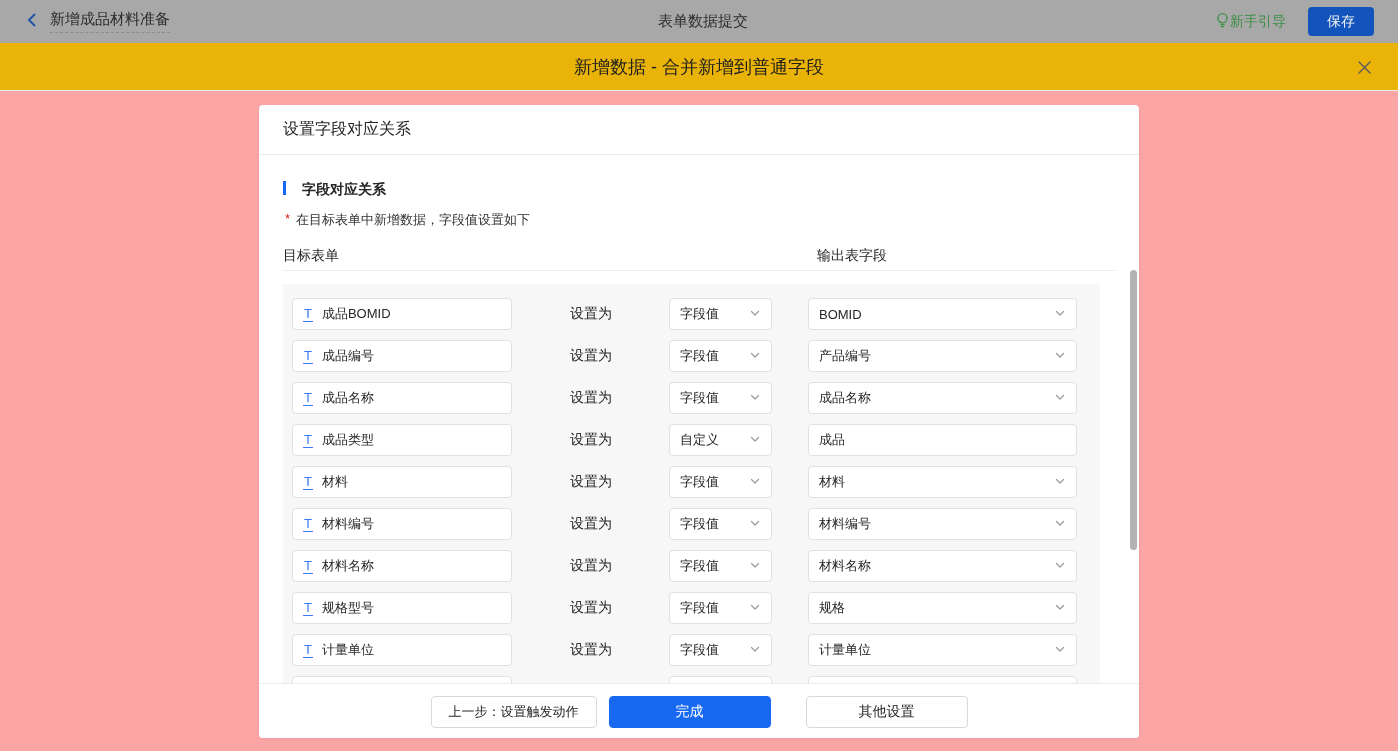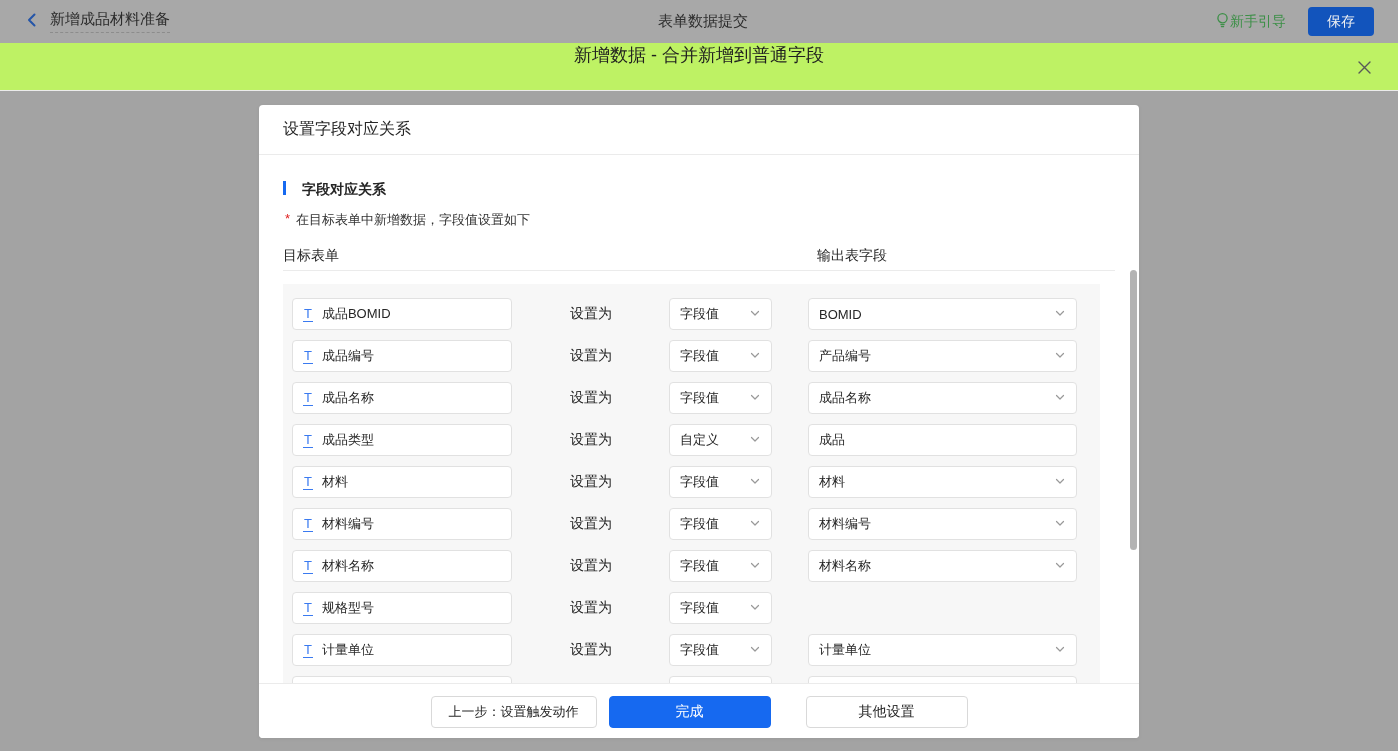--- a/index.html
+++ b/index.html
@@ -26,32 +26,32 @@
   }
   .topbar-right { margin-left:auto; display:flex; align-items:center; gap:22px; z-index:1; }
   .guide { display:flex; align-items:center; color:#3c8f47; font-size:14px; cursor:pointer; }
   .save-btn {
     background:#1254bc; color:#f2f2f2; font-size:14px;
     border:none; border-radius:4px; width:66px; height:29px; cursor:pointer;
   }
 
   
   .modal-header {
-    height:48px; background:#bef264; position:relative;
+    height:48px; background:#eab308; position:relative;
     border-bottom:1px solid #ebebeb;
-    display:flex; align-items:flex-start; justify-content:center;
+    display:flex; align-items:center; justify-content:center;
   }
   .modal-title { font-size:18px; font-weight:500; color:#1f1f1f; }
   .close-btn {
     position:absolute; right:24px; top:14px; width:20px; height:20px;
     display:flex; align-items:center; justify-content:center; cursor:pointer;
   }
 
   
-  .content { height:660px; background:#a3a3a3; position:relative; overflow:hidden; }
+  .content { height:660px; background:#fca5a5; position:relative; overflow:hidden; }
   .card {
     width:880px; height:633px; margin:14px auto 0; background:#fff;
     border-radius:4px; box-shadow:0 1px 4px rgba(0,0,0,.06); position:relative;
   }
   .card-header {
     height:50px; padding:0 24px; display:flex; align-items:center;
     font-size:16px; color:#262626; border-bottom:1px solid #ebebeb;
   }
   .card-body { padding:0 24px; }
 
@@ -338,20 +338,28 @@
     </div>
     <span class="set-as">设置为</span>
     <div class="mode-select">
       <span class="mode-label">字段值</span>
       <span class="chevron">
         <svg width="12" height="12" viewBox="0 0 12 12">
                   <path d="M2.5 4.5 L6 8 L9.5 4.5" stroke="#999" fill="none" stroke-width="1.2" stroke-linecap="round" stroke-linejoin="round"></path>
                 </svg>
       </span>
     </div>
+    <div class="value-select">
+      <span class="value-label">规格</span>
+      <span class="chevron">
+        <svg width="12" height="12" viewBox="0 0 12 12">
+                  <path d="M2.5 4.5 L6 8 L9.5 4.5" stroke="#999" fill="none" stroke-width="1.2" stroke-linecap="round" stroke-linejoin="round"></path>
+                </svg>
+      </span>
+    </div>
   </div>
 
   <div class="row">
     <div class="field-box">
       <span class="t-icon">T</span>
       <span class="field-label">计量单位</span>
     </div>
     <span class="set-as">设置为</span>
     <div class="mode-select">
       <span class="mode-label">字段值</span>

